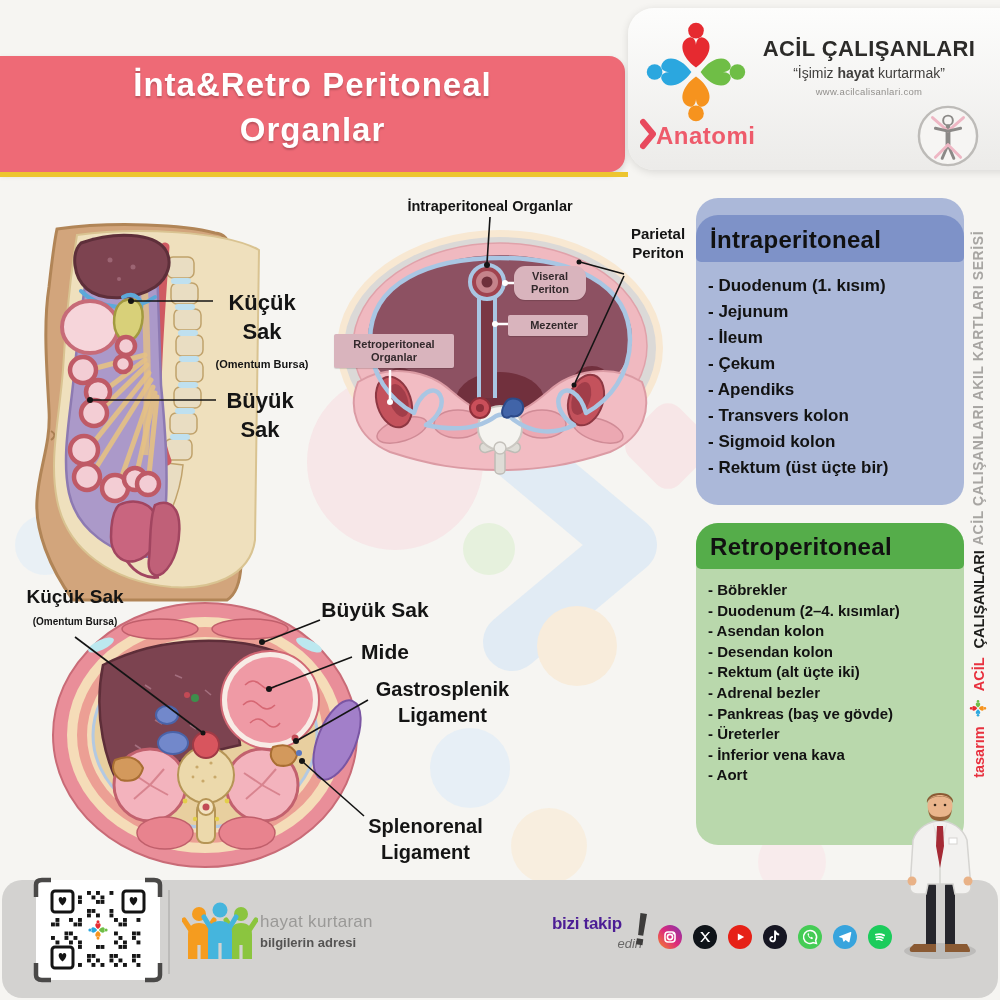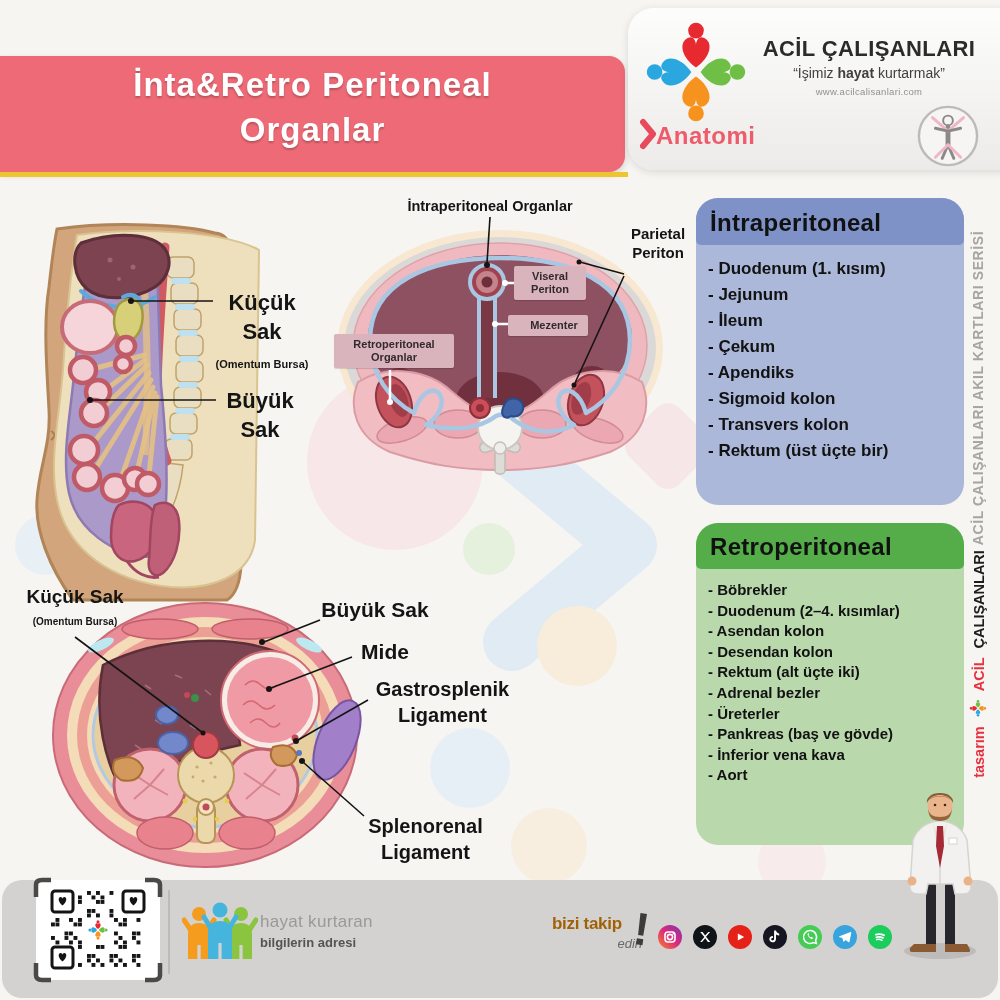--- a/index.html
+++ b/index.html
@@ -22,62 +22,62 @@
           color:#92908d;letter-spacing:.3px;}
   .brand-cat{position:absolute;left:12px;top:110px;display:flex;align-items:flex-end;gap:0;}
   .brand-cat .cat-label{font-size:24px;font-weight:bold;color:#ee5b6b;letter-spacing:.5px;}
   .anatomy-badge{position:absolute;left:288px;top:96px;}
   
   .box{position:absolute;left:696px;width:268px;border-radius:22px;z-index:3;}
   .box-intra{top:198px;height:307px;background:#abb8d9;}
   .box-retro{top:523px;height:322px;background:#b9d8ac;}
   .box-header{border-radius:22px 22px 5px 5px;font-weight:bold;color:#111;padding-left:14px;
           letter-spacing:.3px;white-space:nowrap;}
-  .box-intra .box-header{height:47px;line-height:49px;font-size:24px;background:#7e92c8;}
+  .box-intra .box-header{height:47px;line-height:49px;font-size:24px;background:#7e92c8;margin-top:17px;}
   .box-retro .box-header{height:46px;line-height:48px;font-size:24px;background:#55ad4a;}
   .box-list{font-weight:bold;color:#121212;}
   .box-intra .box-list{padding:11px 4px 0 12px;font-size:17px;line-height:26px;}
   .box-retro .box-list{padding:11px 16px 0 12px;font-size:15px;line-height:20.6px;}
   .box-list .item{white-space:nowrap;}
   
   .vtext{position:absolute;transform:translate(-50%,-50%) rotate(-90deg);white-space:nowrap;
          display:flex;align-items:center;gap:9px;z-index:2;}
   .v-series{left:978px;top:388px;font-size:14px;font-weight:bold;color:#a7a5a2;letter-spacing:.6px;}
   .v-design{left:978px;top:664px;font-size:14.5px;font-weight:bold;}
   .v-design .red{color:#e8313f;}
   .v-design .dark{color:#1d1d1b;}
   
   .lbl{position:absolute;font-weight:bold;color:#141414;text-align:center;z-index:2;}
   .lbl .sub{font-weight:bold;}
   .pink-tag{position:absolute;background:#d9b4bd;color:#33292c;font-weight:bold;font-size:11px;
             line-height:13px;padding:4px 4px;text-align:center;border-radius:2px;z-index:2;
             box-shadow:0 1px 1px rgba(0,0,0,.15);}
   #lbl-intra-org{left:390px;top:198px;width:200px;font-size:14.5px;white-space:nowrap;}
   #lbl-parietal{left:616px;top:224px;width:84px;font-size:15px;line-height:19px;}
-  #tag-visceral{left:514px;top:266px;width:64px;}
+  #tag-visceral{left:514px;top:266px;width:64px;border-radius:11px;}
   #tag-mezenter{left:508px;top:315px;width:60px;padding-left:16px;}
   #tag-retro{left:334px;top:334px;width:112px;}
   #lbl-kucuk-sag{left:210px;top:288px;width:104px;font-size:22px;line-height:29px;}
   #lbl-kucuk-sag .sub{font-size:11px;line-height:13px;}
   #lbl-buyuk-sag{left:214px;top:386px;width:92px;font-size:22px;line-height:29px;}
   #lbl-kucuk-bot{left:0px;top:586px;width:150px;font-size:19px;line-height:22px;}
   #lbl-kucuk-bot .sub{font-size:10px;line-height:12px;}
   #lbl-buyuk-bot{left:310px;top:598px;width:130px;font-size:21px;white-space:nowrap;}
   #lbl-mide{left:340px;top:640px;width:90px;font-size:21px;}
   #lbl-gastro{left:360px;top:676px;width:165px;font-size:20px;line-height:26px;}
   #lbl-spleno{left:348px;top:813px;width:155px;font-size:20px;line-height:26px;}
   
   .footer{position:absolute;left:2px;top:880px;width:996px;height:118px;background:#d3d2d0;
           border-radius:20px;z-index:2;}
   .footer-divider{position:absolute;left:168px;top:890px;width:2px;height:84px;background:#bcbbb9;z-index:3;}
   .tagline{position:absolute;left:260px;top:912px;z-index:3;}
   .tagline .t1{font-size:17px;color:#9a9997;letter-spacing:.3px;}
   .tagline .t2{font-size:13px;font-weight:bold;color:#555453;margin-top:3px;}
   .follow{position:absolute;left:552px;top:914px;z-index:3;width:90px;}
-  .follow .f1{font-size:17px;font-weight:bold;color:#a16207;letter-spacing:-.3px;white-space:nowrap;}
+  .follow .f1{font-size:17px;font-weight:bold;color:#4c1d95;letter-spacing:-.3px;white-space:nowrap;}
   .follow .f2{font-size:13px;font-style:italic;color:#6a6968;text-align:right;margin-top:2px;}
   .follow-bang{position:absolute;left:634px;top:902px;font-size:46px;font-weight:bold;color:#3d3c3b;
           transform:rotate(8deg);z-index:3;}
   .socials{position:absolute;left:658px;top:925px;display:flex;gap:11px;z-index:3;}
   .social{width:24px;height:24px;display:block;}
   
   .art{position:absolute;left:0;top:0;z-index:1;}
   .qr-wrap{position:absolute;left:28px;top:876px;z-index:3;}
   .people-wrap{position:absolute;left:182px;top:897px;z-index:3;}
   .doctor-wrap{position:absolute;left:893px;top:788px;z-index:5;}
@@ -392,36 +392,36 @@
   </div>
 
   <div class="box box-intra">
     <div class="box-header">İntraperitoneal</div>
     <div class="box-list">
         <div class="item">- Duodenum (1. kısım)</div>
         <div class="item">- Jejunum</div>
         <div class="item">- İleum</div>
         <div class="item">- Çekum</div>
         <div class="item">- Apendiks</div>
+        <div class="item">- Transvers kolon</div>
         <div class="item">- Sigmoid kolon</div>
-        <div class="item">- Transvers kolon</div>
         <div class="item">- Rektum (üst üçte bir)</div>
       </div>
   </div>
   <div class="box box-retro">
     <div class="box-header">Retroperitoneal</div>
     <div class="box-list">
         <div class="item">- Böbrekler</div>
         <div class="item">- Duodenum (2–4. kısımlar)</div>
         <div class="item">- Asendan kolon</div>
         <div class="item">- Desendan kolon</div>
         <div class="item">- Rektum (alt üçte iki)</div>
         <div class="item">- Adrenal bezler</div>
+        <div class="item">- Pankreas (baş ve gövde)</div>
         <div class="item">- Üreterler</div>
-        <div class="item">- Pankreas (baş ve gövde)</div>
         <div class="item">- İnferior vena kava</div>
         <div class="item">- Aort</div>
       </div>
   </div>
 
   <div class="vtext v-series">ACİL ÇALIŞANLARI AKIL KARTLARI SERİSİ</div>
   <div class="vtext v-design">
     <span class="red">tasarım</span>
     <svg width="17" height="17" viewBox="-55 -55 110 110">
       <use href="#lg-person" style="color:#e62a30;"></use>

